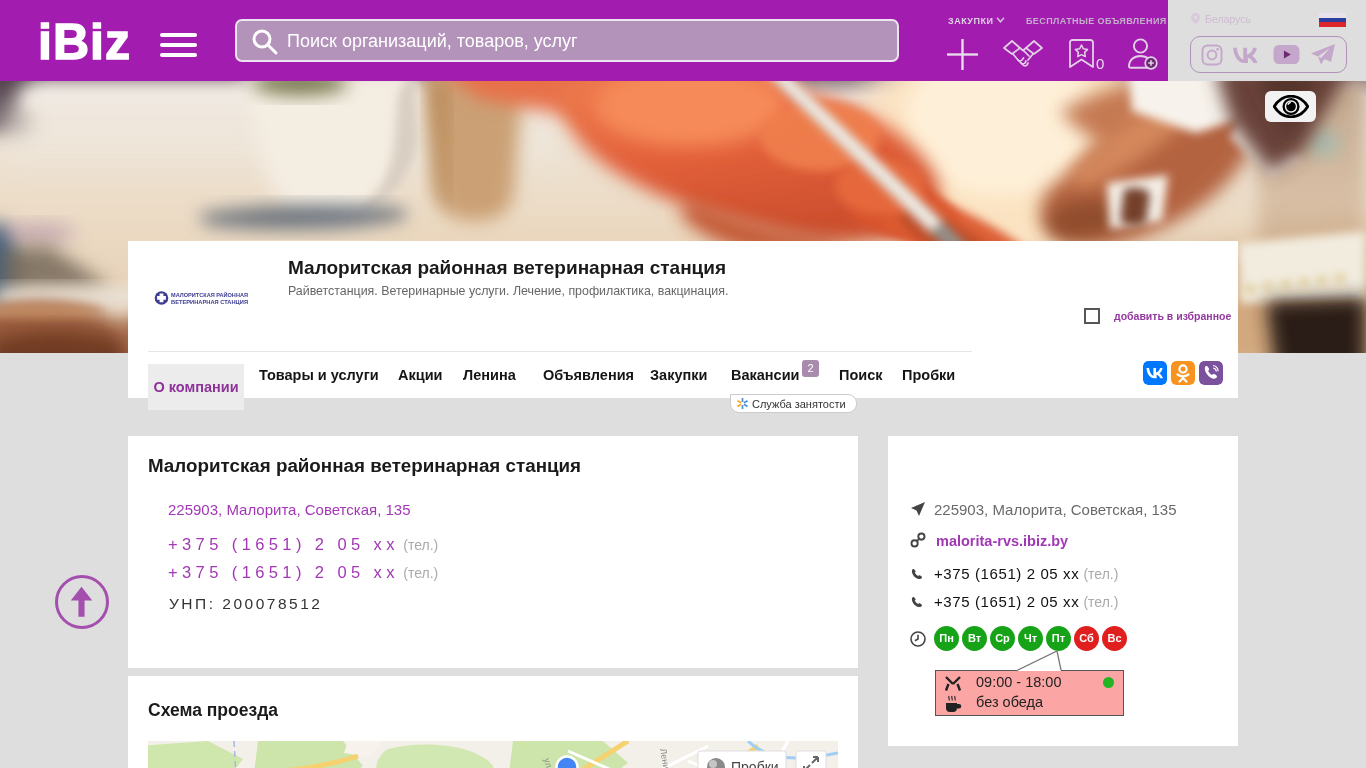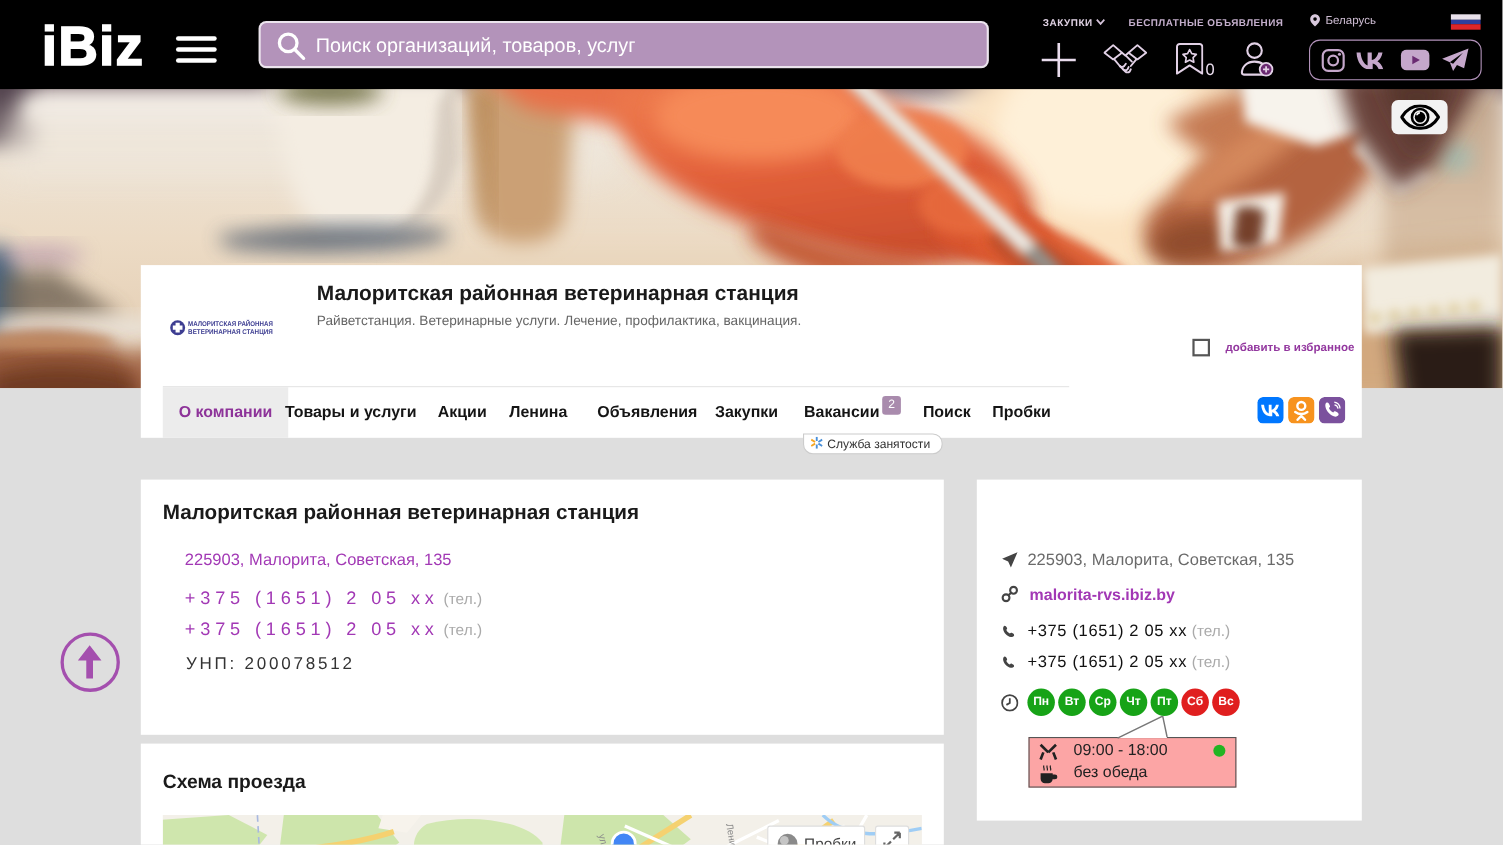--- a/index.html
+++ b/index.html
@@ -1,21 +1,21 @@
 <!DOCTYPE html>
 <html lang="ru"><head>
 <meta charset="utf-8">
 <title>iBiz</title>
 <style>
 * { margin:0; padding:0; box-sizing:border-box; }
 html,body { width:1366px; height:768px; overflow:hidden; font-family:"Liberation Sans",sans-serif; background:#dedede; }
 #page { position:relative; width:1366px; height:768px; }
 
 
-#header { position:absolute; left:0; top:0; width:1366px; height:81px; background:#000000; z-index:30; }
+#header { position:absolute; left:0; top:0; width:1168px; height:81px; background:#a21caf; z-index:30; }
 #logo { position:absolute; left:38px; top:13px; color:#fff; font-weight:bold; font-size:50px; letter-spacing:1px; -webkit-text-stroke:1.5px #fff; }
 #burger { position:absolute; left:160px; top:33px; width:37px; height:22px; }
 #burger div { height:4px; background:#fff; border-radius:2px; margin-bottom:6px; }
 #search { position:absolute; left:235px; top:19px; width:664px; height:43px; background:#b393ba; border:2px solid rgba(255,255,255,.75); border-radius:7px; }
 #search svg { position:absolute; left:14px; top:7px; }
 #search span { position:absolute; left:50px; top:10px; font-size:18px; color:#fff; }
 .topmenu { position:absolute; top:16px; font-size:9px; font-weight:bold; color:#e0d2e4; letter-spacing:.5px; }
 .topmenu.dim { color:#c3aecb; font-size:9px; top:16px; letter-spacing:.4px; }
 #hdricons svg { display:block; }
 .socbox { position:absolute; left:1190px; top:36px; width:157px; height:37px; border:1px solid #b292ba; border-radius:10px; display:flex; align-items:center; justify-content:space-evenly; }
@@ -277,21 +277,21 @@
       </svg>
     </div>
     <div id="comptitle">Малоритская районная ветеринарная станция</div>
     <div id="compsub">Райветстанция. Ветеринарные услуги. Лечение, профилактика, вакцинация.</div>
     <div id="fav">
         <div class="box"></div>
         <div class="lbl">добавить в избранное</div>
       </div>
     <div style="position:absolute;left:20px;top:110px;width:824px;height:1px;background:#e5e5e5;"></div>
     <div id="tabs">
-      <div class="tab active" style="left:20px;width:114px;">О компании</div>
+      <div class="tab active" style="left:20px;width:96px;margin-top:12px;">О компании</div>
       <div class="tab" style="left:131px;">Товары и услуги</div>
       <div class="tab" style="left:270px;">Акции</div>
       <div class="tab" style="left:335px;">Ленина</div>
       <div class="tab" style="left:415px;">Объявления</div>
       <div class="tab" style="left:522px;">Закупки</div>
       <div class="tab" style="left:603px;">Вакансии</div>
       <div class="tab" style="left:711px;">Поиск</div>
       <div class="tab" style="left:774px;">Пробки</div>
     </div>
     <div id="vacbadge">2</div>

